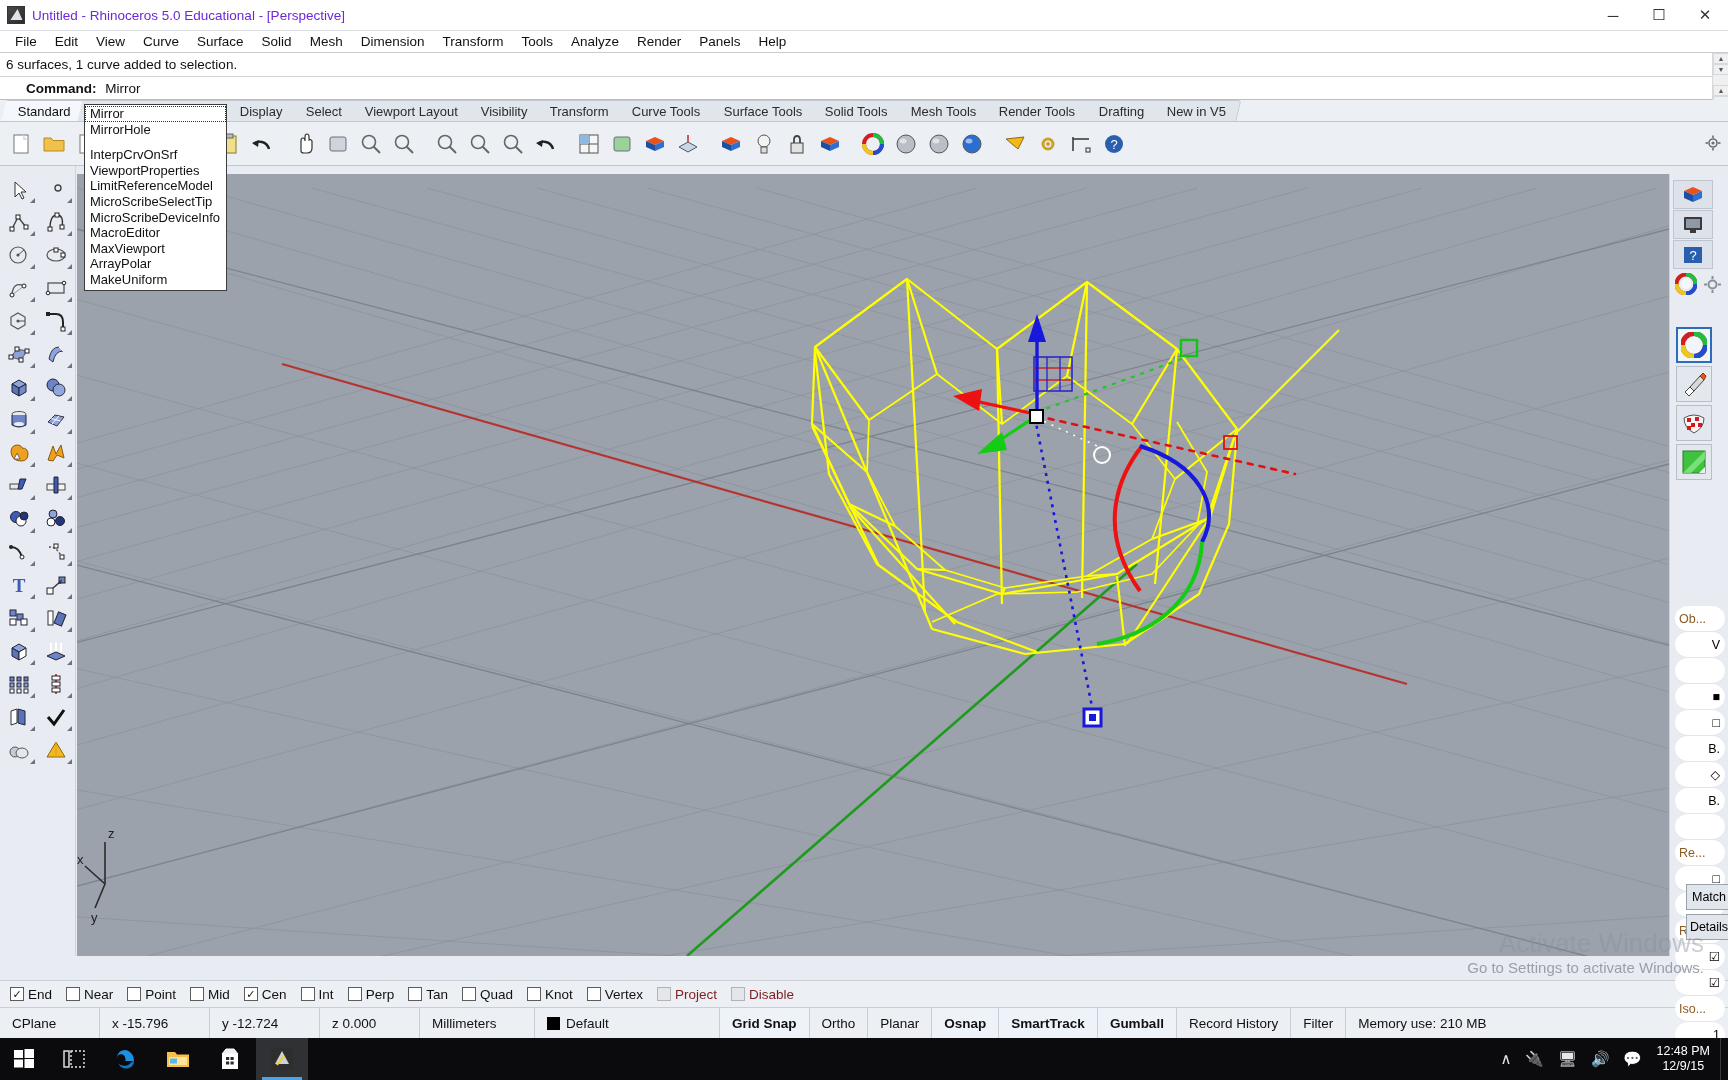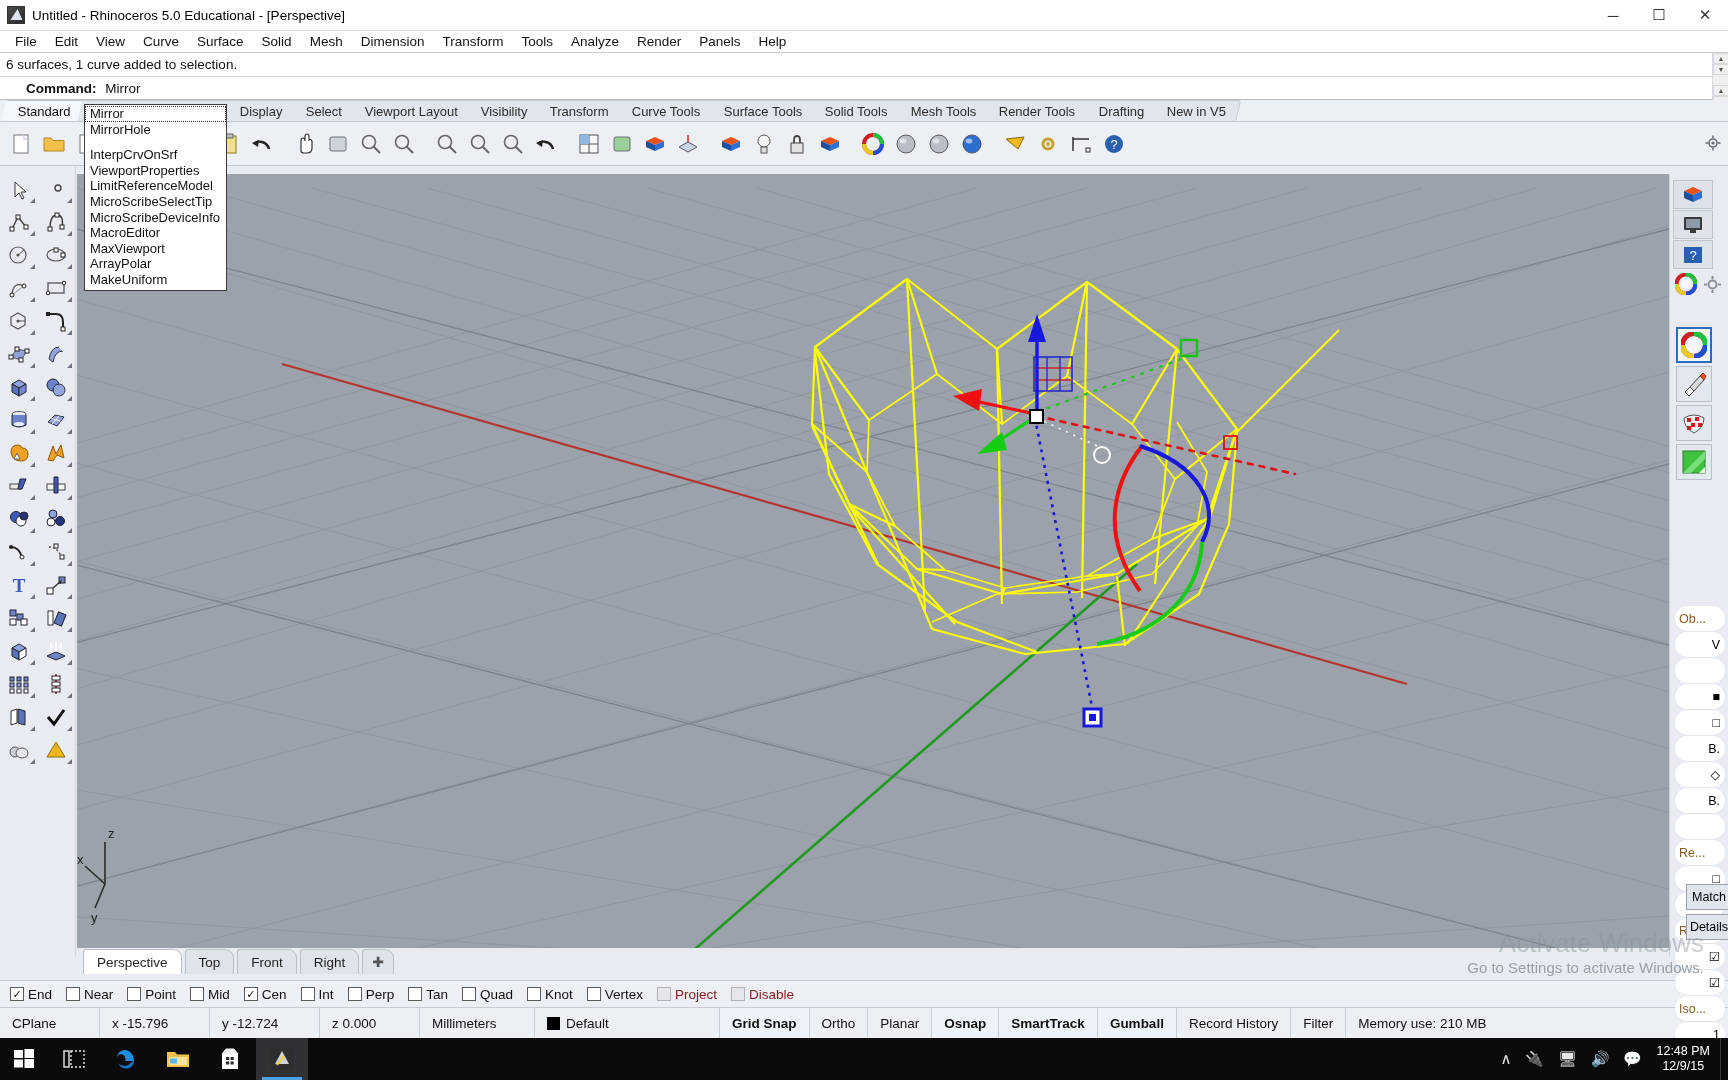--- a/index.html
+++ b/index.html
@@ -22,21 +22,21 @@
     width:18px; height:18px; margin-left:7px; margin-right:7px;
     background:linear-gradient(135deg,#4a4a4a,#2b2b2b);
     position:relative; border:1px solid #333; flex:none;
   }
   .app-icon:after {
     content:""; position:absolute; left:3px; top:2px;
     width:0; height:0; border-left:6px solid transparent;
     border-right:6px solid transparent; border-bottom:11px solid #dfe4ea;
     transform:skewX(-6deg);
   }
-  .title-text { font-size:13.5px; color:#000000; }
+  .title-text { font-size:13.5px; color:#6d28d9; }
   .win-buttons { margin-left:auto; display:flex; height:31px; }
   .win-btn {
     width:46px; height:31px; display:flex; align-items:center; justify-content:center;
     font-size:15px; color:#333;
   }
 
   
   .menubar {
     position:absolute; top:31px; left:0; width:1728px; height:22px;
     background:#ffffff; display:flex; align-items:center; padding-left:6px;
@@ -927,27 +927,20 @@
         <line x1="28" y1="710" x2="28" y2="668"></line>
         <line x1="28" y1="710" x2="8" y2="692"></line>
         <line x1="28" y1="710" x2="18" y2="734"></line>
       </g>
       <text x="31" y="664" font-size="13" fill="#222" font-family="Liberation Sans, sans-serif">z</text>
       <text x="0" y="690" font-size="13" fill="#222" font-family="Liberation Sans, sans-serif">x</text>
       <text x="14" y="748" font-size="13" fill="#222" font-family="Liberation Sans, sans-serif">y</text>
     </svg>
   </div>
 
-  <div class="vp-tabs" id="vptabs">
-      <div class="vtab active">Perspective</div>
-      <div class="vtab">Top</div>
-      <div class="vtab">Front</div>
-      <div class="vtab">Right</div>
-      <div class="vtab plus">✚</div>
-    </div>
 
   <div class="osnapbar" id="osnapbar">
       <div class="osnap-item">
         <span class="cbx">✓</span>
         <span>End</span>
       </div>
       <div class="osnap-item">
         <span class="cbx"></span>
         <span>Near</span>
       </div>

